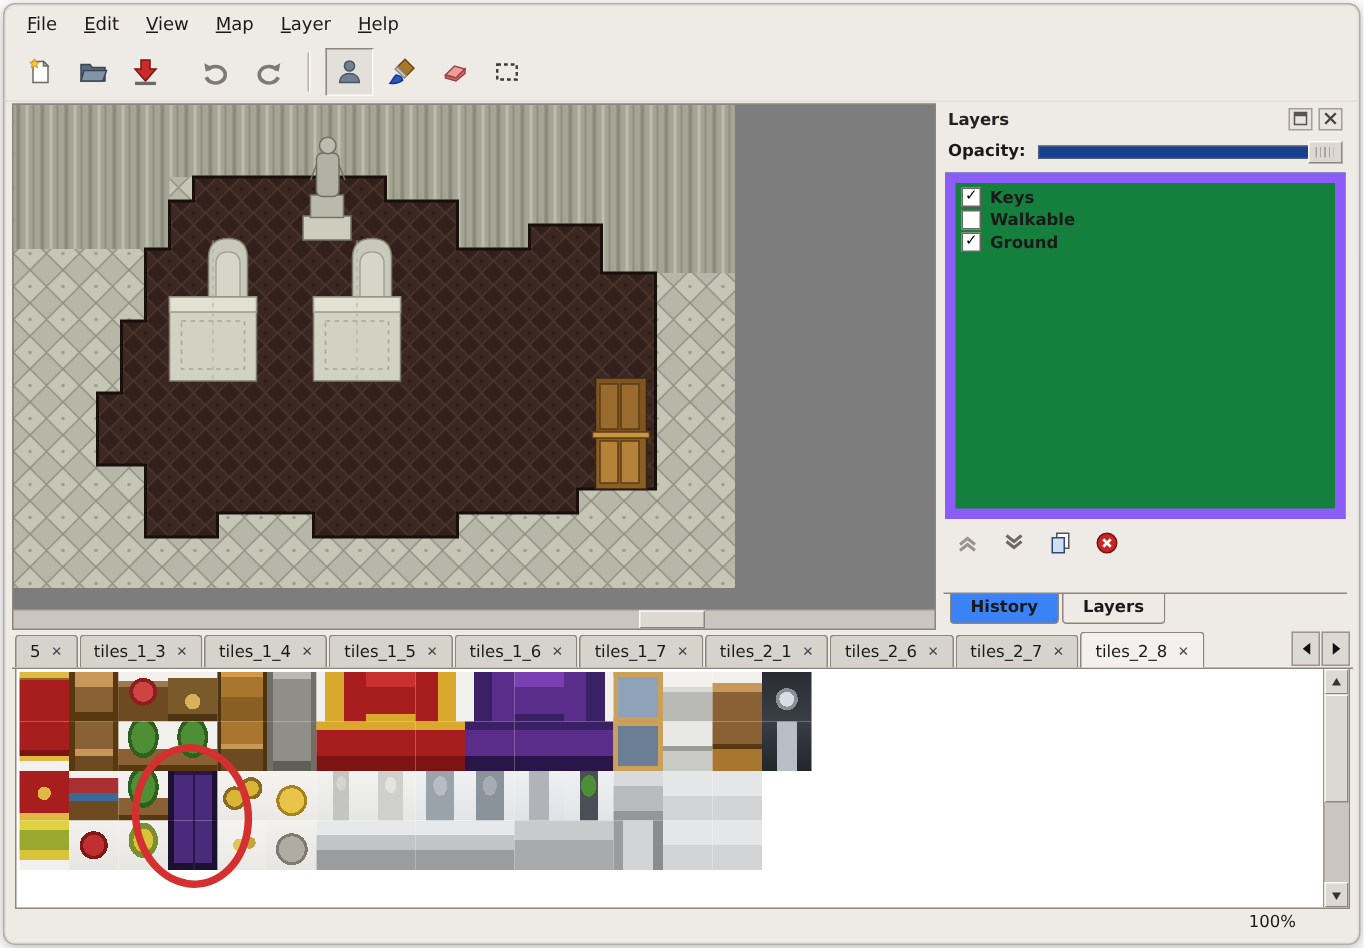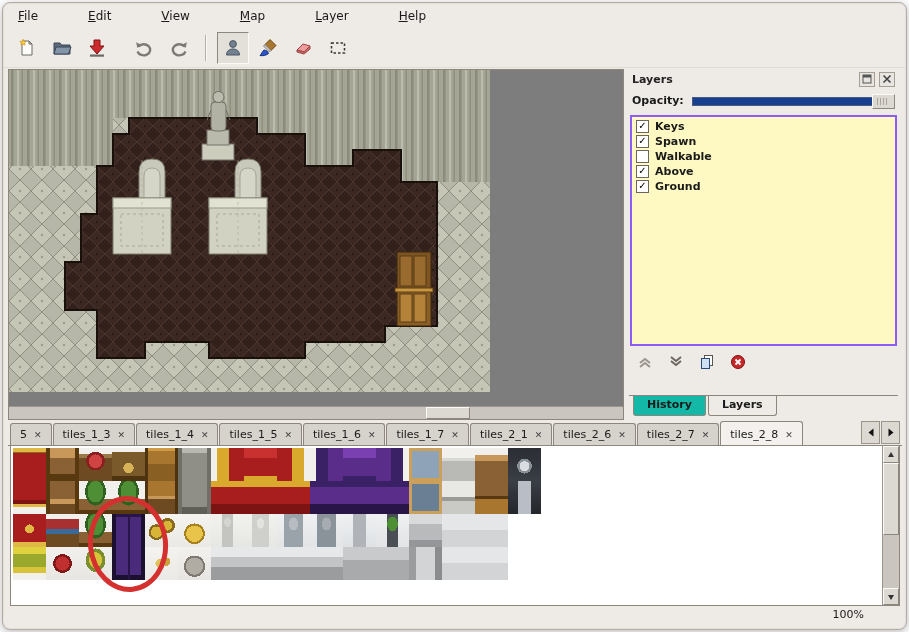--- a/index.html
+++ b/index.html
@@ -2,21 +2,21 @@
 <html><head>
 <meta charset="utf-8">
 <style>
   html,body{margin:0;padding:0;background:#ffffff;}
   .page{position:relative;width:909px;height:632px;background:#ffffff;overflow:hidden;
         font-family:"DejaVu Sans","Liberation Sans",sans-serif;font-size:12px;color:#1a1a1a;}
   .window{position:absolute;left:2px;top:2px;width:903px;height:626px;background:#eeeae6;
           border:1px solid #b3ada6;border-radius:8px;overflow:hidden;
           box-shadow:0 0 0 1px #e3dfda inset, 0 2px 10px rgba(0,0,0,.28);}
   
-  .menubar{position:absolute;top:0;left:0;right:0;height:26px;display:flex;align-items:center;padding:0 6px;gap:32px;}
+  .menubar{position:absolute;top:0;left:0;right:0;height:26px;display:flex;align-items:center;padding:0 6px;}
   .menu-item{padding:4px 9px;cursor:default;}
   .mn{text-decoration:underline;}
   
   .toolbar{position:absolute;top:26px;left:0;right:0;height:38px;display:flex;align-items:center;
            padding:0 8px;gap:3px;border-bottom:1px solid #e0dcd6;}
   .tool-btn{width:30px;height:30px;display:flex;align-items:center;justify-content:center;border:1px solid transparent;}
   .tool-btn.active{background:#e3dfd9;border-color:#8d867c #fbfaf8 #fbfaf8 #8d867c;}
   .tool-btn.gap{margin-left:12px;}
   .tsep{width:0;height:26px;border-left:1px solid #b5afa7;border-right:1px solid #fbfaf8;margin:0 7px;}
   .icon{display:inline-flex;align-items:center;justify-content:center;}
@@ -36,32 +36,32 @@
   
   .layers-dock{position:absolute;left:622px;top:66px;right:4px;height:349px;font-weight:bold;}
   .opacity-row{position:absolute;left:0;right:0;top:20px;height:22px;display:flex;align-items:center;
                gap:8px;padding:0 7px;font-size:11px;}
   .slider{flex:1;position:relative;height:15px;}
   .slider-track{position:absolute;left:0;right:1px;top:4px;height:7px;border:1px solid #4a5a80;}
   .slider-thumb{position:absolute;right:0;top:1px;width:21px;height:13px;background:#dcd8d2;
                 border:1px solid;border-color:#fbfaf8 #8d867c #8d867c #fbfaf8;
                 background-image:repeating-linear-gradient(90deg,#aaa49c 0 1px,rgba(0,0,0,0) 1px 3px);
                 background-size:12px 7px;background-position:4px 3px;background-repeat:no-repeat;}
-  .layer-list{position:absolute;left:5px;right:5px;top:46px;bottom:72px;background:#fef9c3;
-              border:2px solid #8b5cf6;overflow:hidden;padding:2px 1px;}
+  .layer-list{position:absolute;left:5px;right:5px;top:46px;bottom:72px;background:#15803d;
+              border:7px solid #8b5cf6;overflow:hidden;padding:2px 1px;}
   .layer-row{display:flex;align-items:center;gap:6px;height:15px;padding:0 3px;font-size:11px;}
   .layer-row.selected{color:#fff;}
   .cbx{width:11px;height:11px;background:#fff;border:1px solid #6b665f;font-size:10px;line-height:9px;
        text-align:center;color:#000;flex:none;}
   .cbx.checked::after{content:"✓";font-weight:bold;}
   .layer-actions{position:absolute;left:10px;bottom:44px;height:24px;display:flex;gap:11px;align-items:center;}
   .act-btn{width:20px;height:20px;display:flex;align-items:center;justify-content:center;}
   .dock-tabs{position:absolute;left:4px;right:4px;bottom:1px;height:21px;border-top:1px solid #8d867c;
              display:flex;padding-left:4px;font-size:11px;}
-  .dock-tab{padding:2px 13px 3px;border:1px solid #8d867c;border-top:none;background:#14b8a6;
+  .dock-tab{padding:2px 13px 3px;border:1px solid #8d867c;border-top:none;background:#3b82f6;
             border-radius:0 0 3px 3px;margin-right:2px;height:14px;}
   .dock-tab.active{background:#eeeae6;}
   
   .tilesets-dock{position:absolute;left:5px;right:4px;top:417px;bottom:5px;display:flex;flex-direction:column;}
   .ts-tabbar-row{height:25px;flex:none;display:flex;align-items:flex-end;border-bottom:1px solid #8d867c;
                  padding:0 38px 0 2px;position:relative;}
   .ts-tabbar{display:flex;align-items:flex-end;overflow:hidden;}
   .ts-tab{display:flex;align-items:center;gap:7px;font-size:11px;padding:3px 9px;border:1px solid #8d867c;
           border-bottom:none;border-radius:3px 3px 0 0;background:#d6d2cc;margin-right:1px;height:15px;white-space:nowrap;}
   .ts-tab.active{background:#f3f0ed;position:relative;top:1px;padding-top:4px;height:17px;}
@@ -270,30 +270,22 @@
           <div class="slider-track" style="background: rgb(23, 64, 143);"></div>
           <div class="slider-thumb"></div>
         </div>
       </div>
       <div class="layer-list" id="layerList">
           <div class="layer-row">
             <span class="cbx checked"></span>
             <span class="layer-name">Keys</span>
           </div>
           <div class="layer-row">
-            <span class="cbx checked"></span>
-            <span class="layer-name">Spawn</span>
-          </div>
-          <div class="layer-row">
             <span class="cbx"></span>
             <span class="layer-name">Walkable</span>
-          </div>
-          <div class="layer-row">
-            <span class="cbx checked"></span>
-            <span class="layer-name">Above</span>
           </div>
           <div class="layer-row">
             <span class="cbx checked"></span>
             <span class="layer-name">Ground</span>
           </div>
         </div>
       <div class="layer-actions" id="layerActions">
           <div class="act-btn">
             <span class="icon">
               <svg width="16" height="16" viewBox="0 0 16 16">

